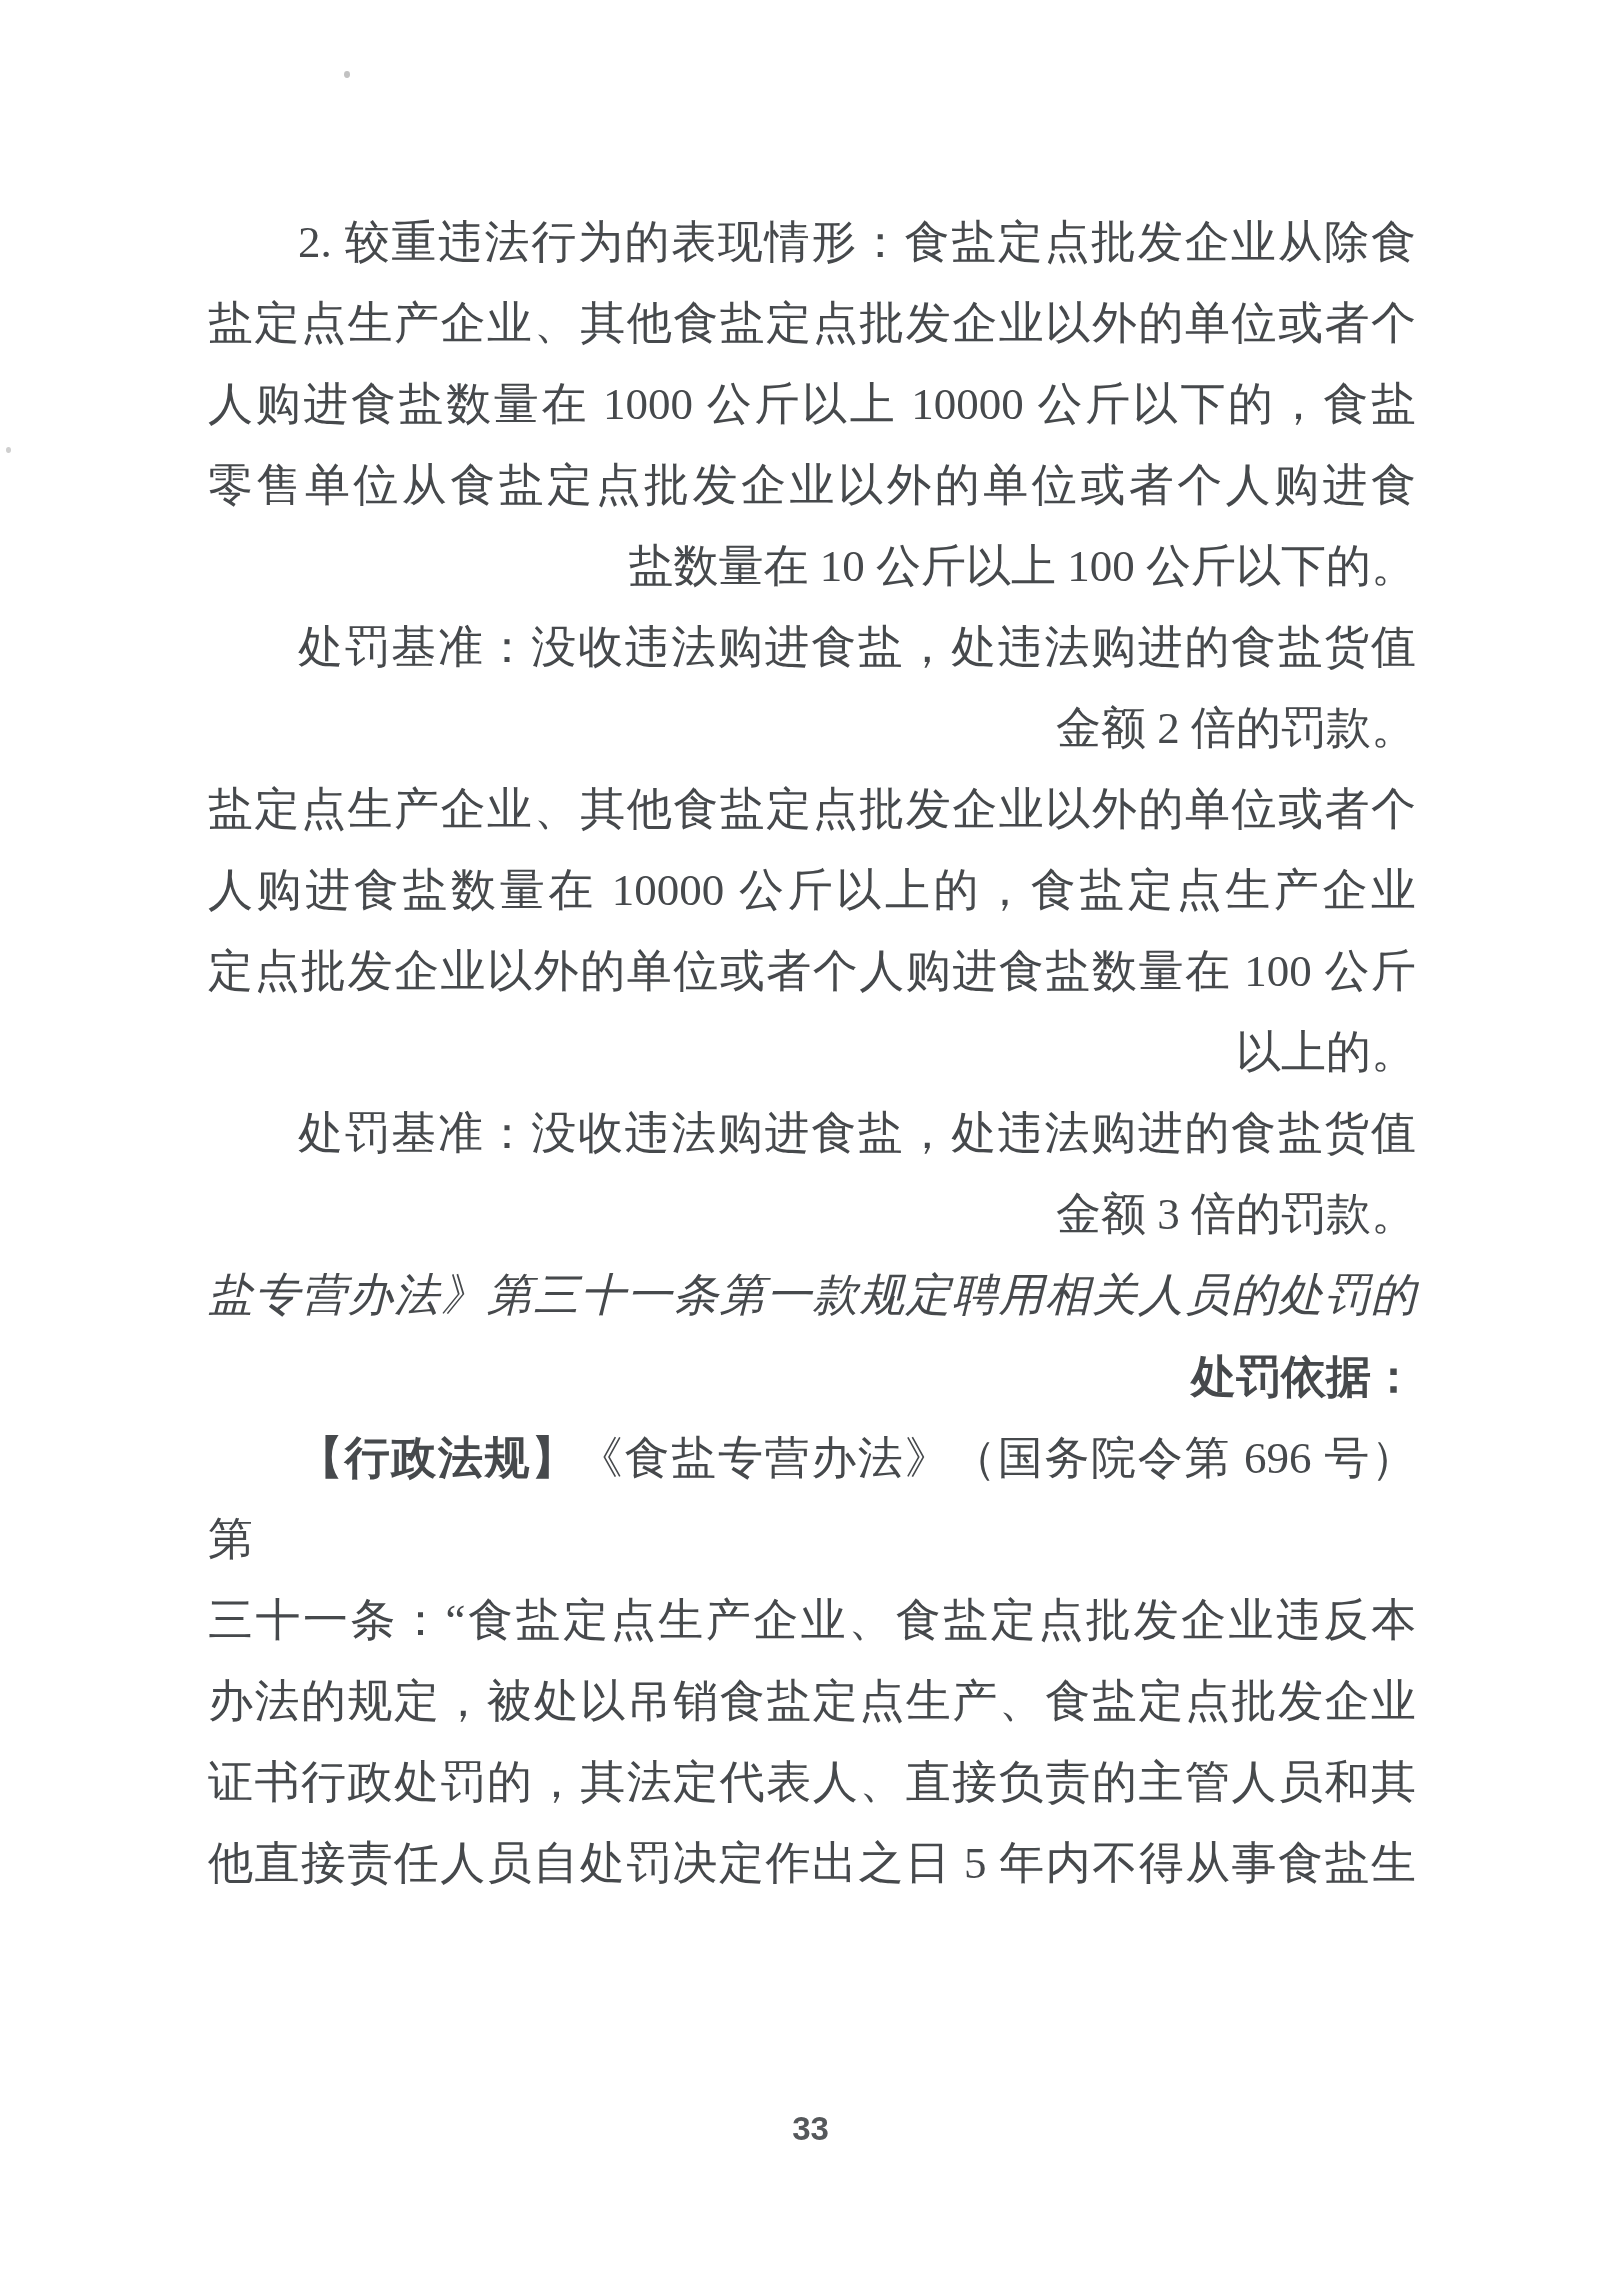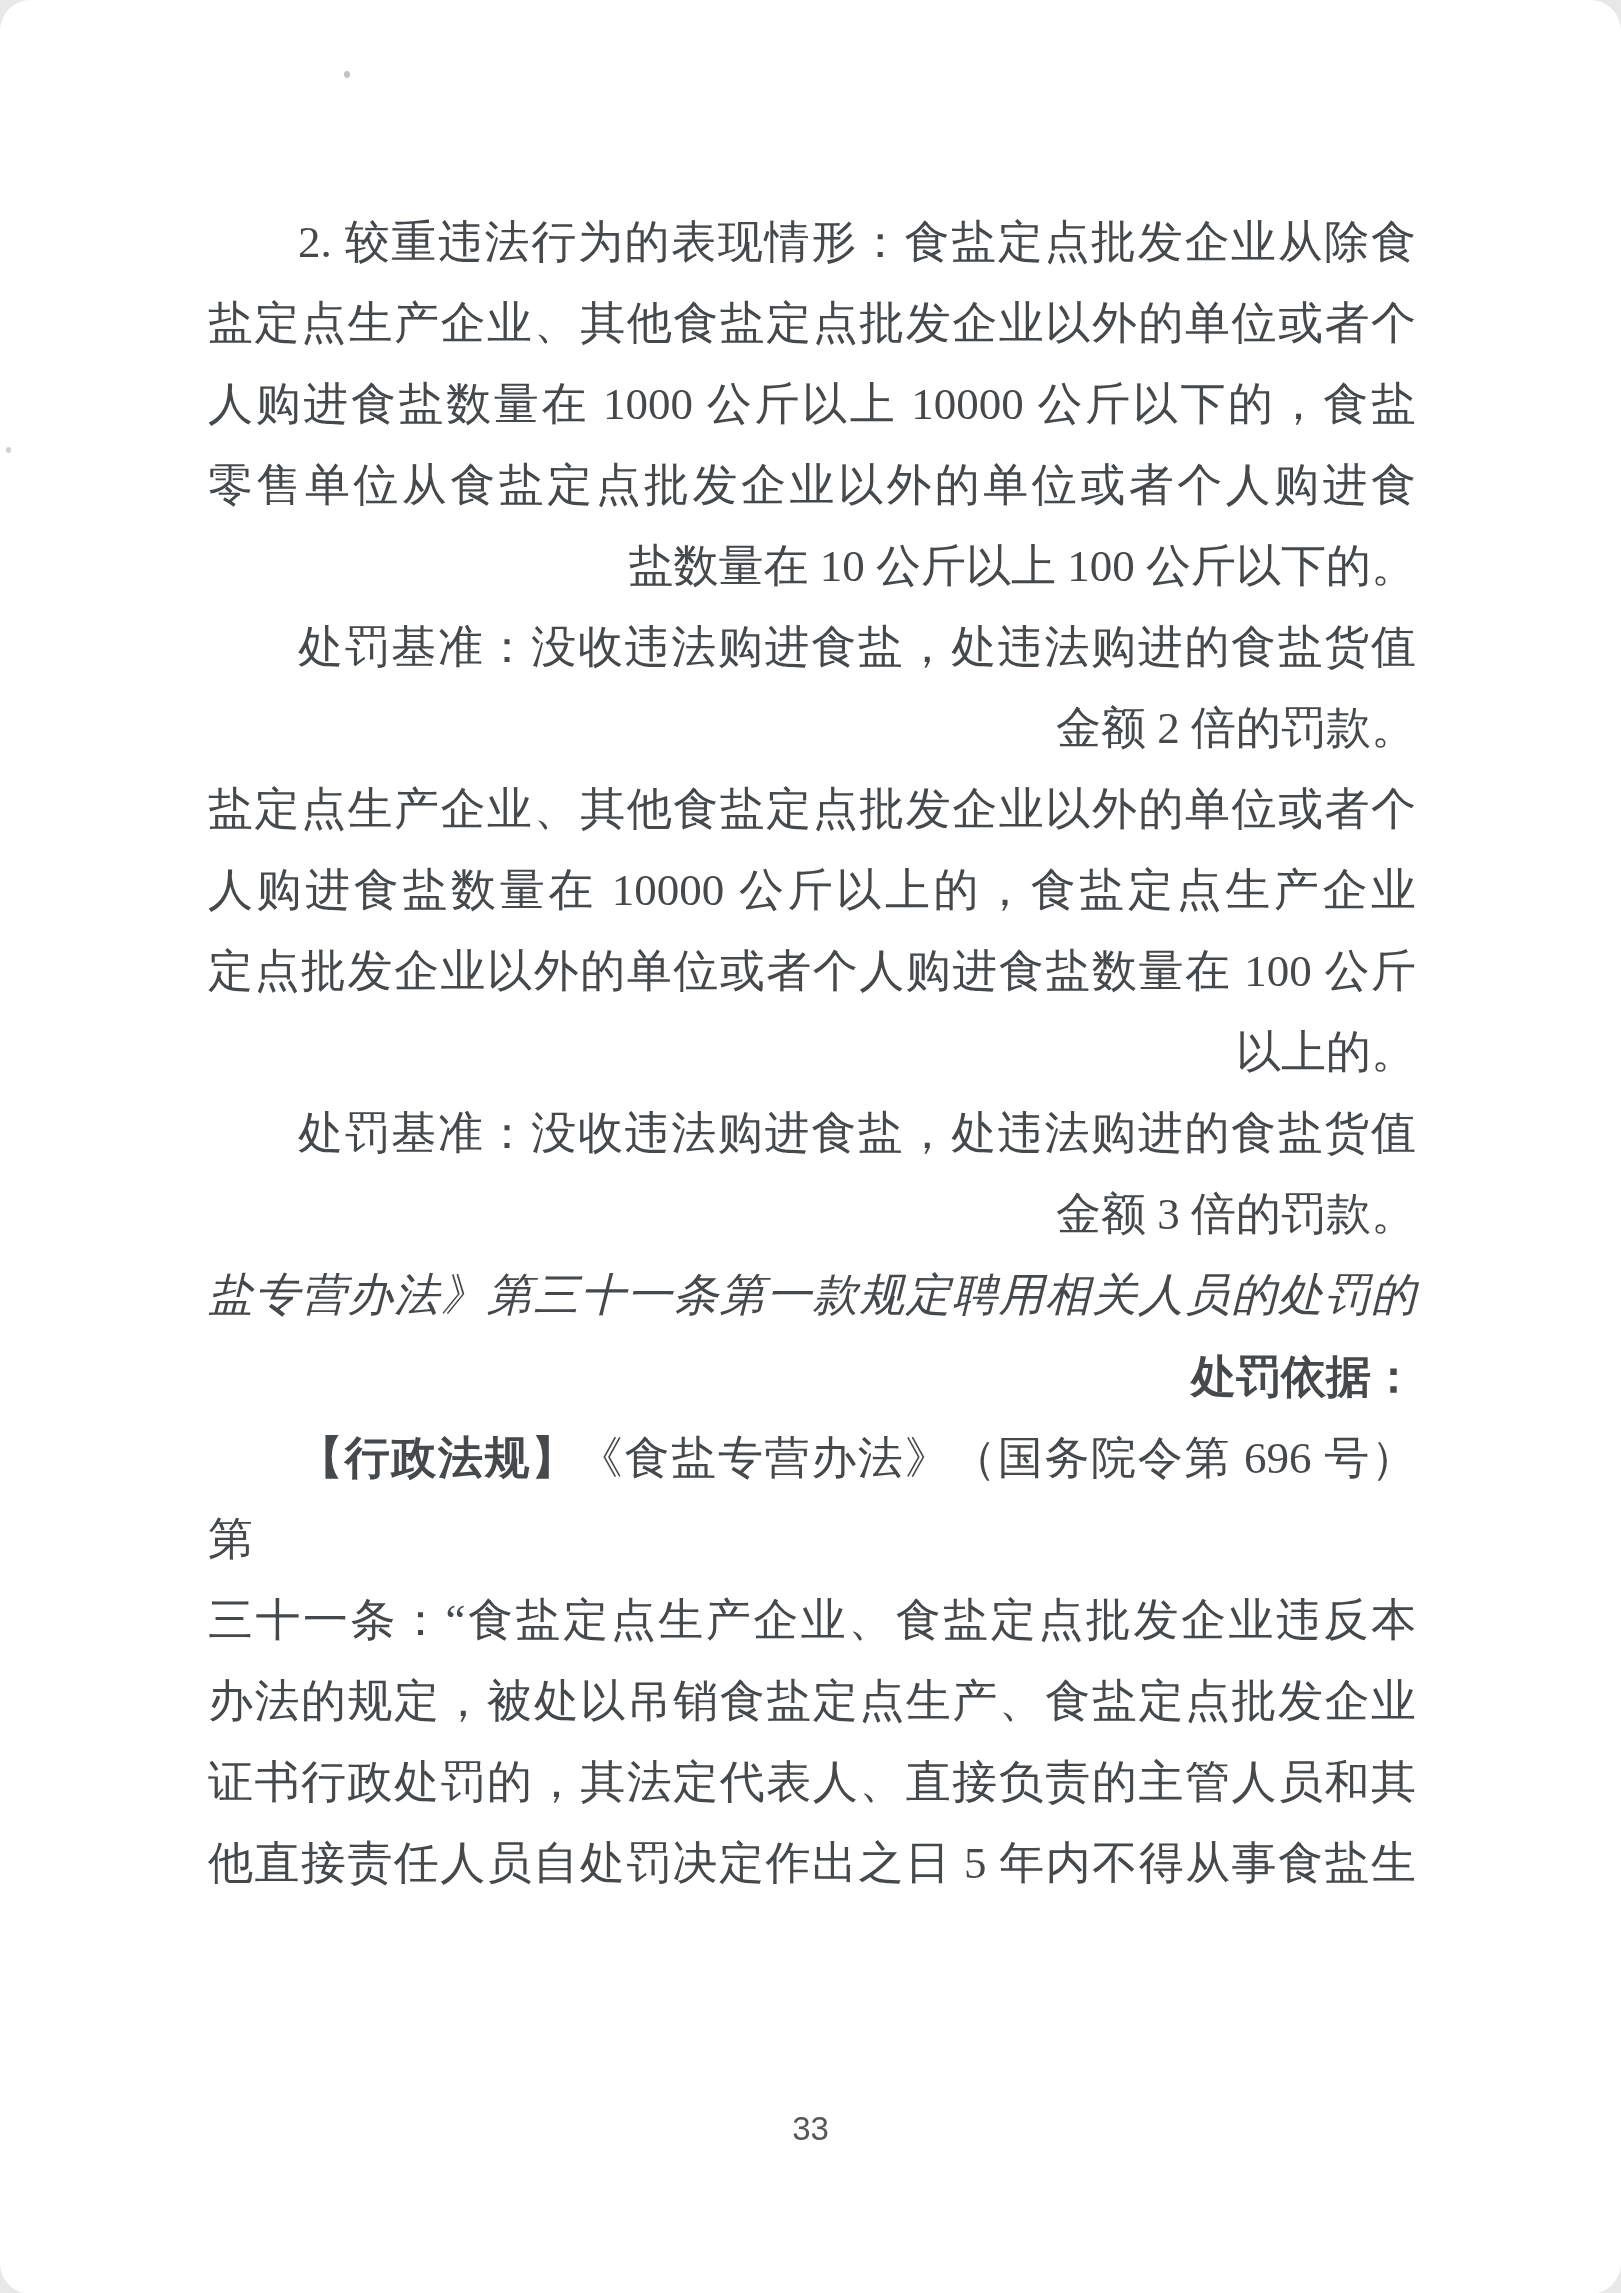--- a/index.html
+++ b/index.html
@@ -9,21 +9,20 @@
   }
   .page {
     position: relative;
     width: 1621px;
     height: 2294px;
     margin: 0 auto;
     background: #ffffff;
     overflow: hidden;
     font-family: "Liberation Serif", "DejaVu Serif", serif;
     color: #46494c;
-    border-radius: 31px;
   }
   .text-block {
     position: absolute;
     left: 208px;
     top: 202px;
     width: 1208px;
     font-size: 45px;
     line-height: 81px;
     letter-spacing: 0;
   }
@@ -54,20 +53,21 @@
   .page-number {
     position: absolute;
     top: 2109px;
     left: 0;
     width: 100%;
     text-align: center;
     font-size: 33px;
     line-height: 39px;
     color: #55585b;
     font-family: "Liberation Sans", "DejaVu Sans", sans-serif;
+    font-weight: bold;
   }
   .speck {
     position: absolute;
     background: #c2c2c2;
     border-radius: 50%;
   }
   .speck-top {
     left: 344px;
     top: 71px;
     width: 5.9px;

